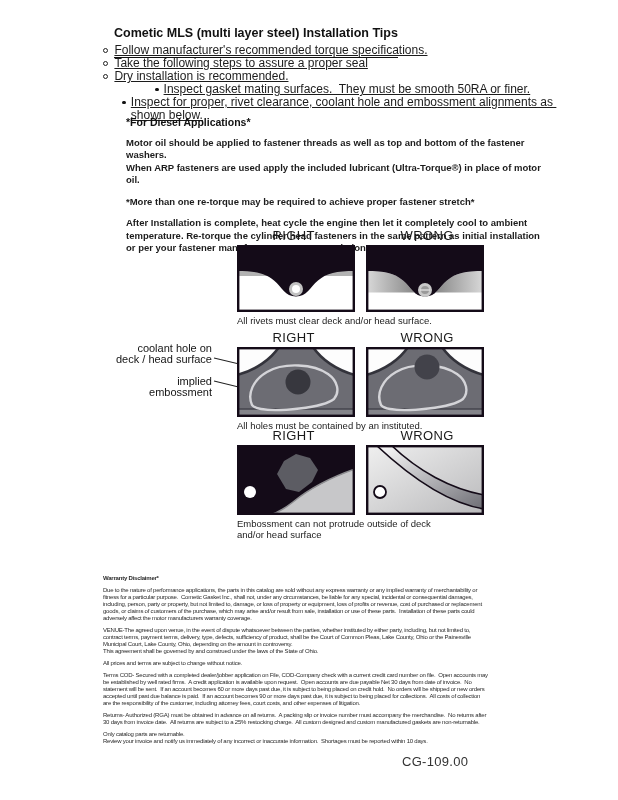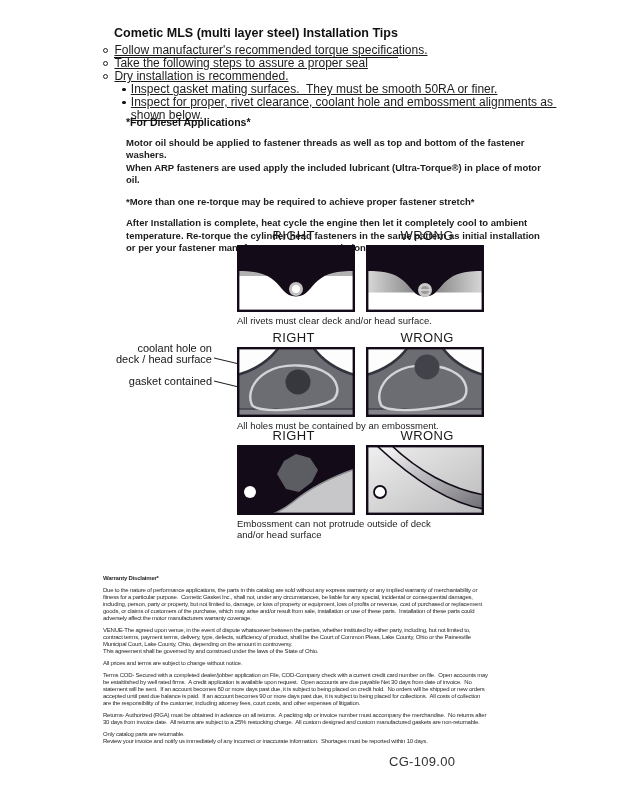--- a/index.html
+++ b/index.html
@@ -17,21 +17,21 @@
   }
 
   
   .tips { left:103px; top:44px; font-size:12px; line-height:13px; width:460px;text-decoration:underline; }
   .tip { display:flex; }
   .tip .txt { white-space:pre-wrap; }
   .b1 {
     width:3.4px; height:3.4px; border:1px solid #222; border-radius:50%;
     display:inline-block; margin:4px 6px 0 0; flex:none;
   }
-  .sub { margin-left:19px; }
+  .sub { margin-left:19px;justify-content:center; }
   .b2 {
     width:3.8px; height:3.8px; background:#111; border-radius:50%;
     display:inline-block; margin:4.5px 5px 0 0; flex:none;
   }
 
   
   .diesel { left:126px; top:116px; width:430px; font-size:9.5px; line-height:12.5px; }
   .diesel-h { font-size:10.5px; font-weight:bold; margin:0 0 8px 0; color:#111; }
   .diesel p { margin:0 0 9px 0; }
 
@@ -51,21 +51,21 @@
   .ann2 { top:46px; }
   .leaders { position:absolute; left:0; top:0; pointer-events:none; }
   .fig3 { left:237px; top:428px; }
 
   
   .legal { left:103px; top:575px; width:458px; font-size:6px; line-height:7px; letter-spacing:-0.22px; color:#2a2a2a; }
   .legal-h { font-weight:bold; margin:0 0 5px 0; }
   .legal p { margin:0 0 5px 0; white-space:pre-wrap; }
 
   
-  .pagecode { left:389px; top:754px; font-size:13px; letter-spacing:0.3px; color:#333; }
+  .pagecode { left:402px; top:754px; font-size:13px; letter-spacing:0.3px; color:#333; }
 </style>
 </head>
 <body>
 
 <div class="page">
 
   <div class="abs title">Cometic MLS (multi layer steel) Installation Tips</div>
 
   <div class="abs tips">
     <div class="tip">
@@ -129,21 +129,21 @@
         <path d="M54,45 H64" stroke="#dedede" stroke-width="1.4"></path>
         <rect x="1.2" y="1.2" width="115.6" height="64.6" fill="none" stroke="#140b18" stroke-width="2.4"></rect>
       </svg>
     </div>
     <div class="fig-caption">All rivets must clear deck and/or head surface.</div>
   </div>
 
   <div class="abs fig2wrap">
     <div class="ann ann1">coolant hole on
 deck / head surface</div>
-    <div class="ann ann2">gasket contained</div>
+    <div class="ann ann2">implied embossment</div>
     <svg class="leaders" width="380" height="105" viewBox="0 0 380 105">
       <line x1="101" y1="28" x2="181" y2="47" stroke="#222222" stroke-width="1.1"></line>
       <line x1="101" y1="51" x2="146" y2="62" stroke="#222222" stroke-width="1.1"></line>
     </svg>
     <div class="fig2panels figrow">
       <div class="fig-labels">
         <span>RIGHT</span>
         <span>WRONG</span>
       </div>
       <div class="fig-panels">
@@ -165,21 +165,21 @@
           <path d="M42,0 C34,12 19,23 0,28" fill="none" stroke="#33333b" stroke-width="2.6"></path>
           <path d="M118,0 H76 C84,12 99,23 118,28 Z" fill="#fdfdfd"></path>
           <path d="M76,0 C84,12 99,23 118,28" fill="none" stroke="#33333b" stroke-width="2.6"></path>
           <rect y="62" width="118" height="8" fill="#84848a"></rect>
           <path d="M0,62 H118" stroke="#45454d" stroke-width="1.4"></path>
           <path d="M15,58 C10,47 16,33 30,25 C47,15 77,17 91,27 C101,34 103,45 97,52 C86,61 40,65 24,62 C18,61 16.5,60 15,58 Z" fill="none" stroke="#d4d4d8" stroke-width="2.4"></path>
           <circle cx="61" cy="20" r="12.5" fill="#42424a"></circle>
           <rect x="1.2" y="1.2" width="115.6" height="67.6" fill="none" stroke="#140b18" stroke-width="2.4"></rect>
         </svg>
       </div>
-      <div class="fig-caption">All holes must be contained by an embossment.</div>
+      <div class="fig-caption">All holes must be contained by an instituted.</div>
     </div>
   </div>
 
   <div class="abs figrow fig3">
     <div class="fig-labels">
       <span>RIGHT</span>
       <span>WRONG</span>
     </div>
     <div class="fig-panels">
       <svg width="118" height="70" viewBox="0 0 118 70">

